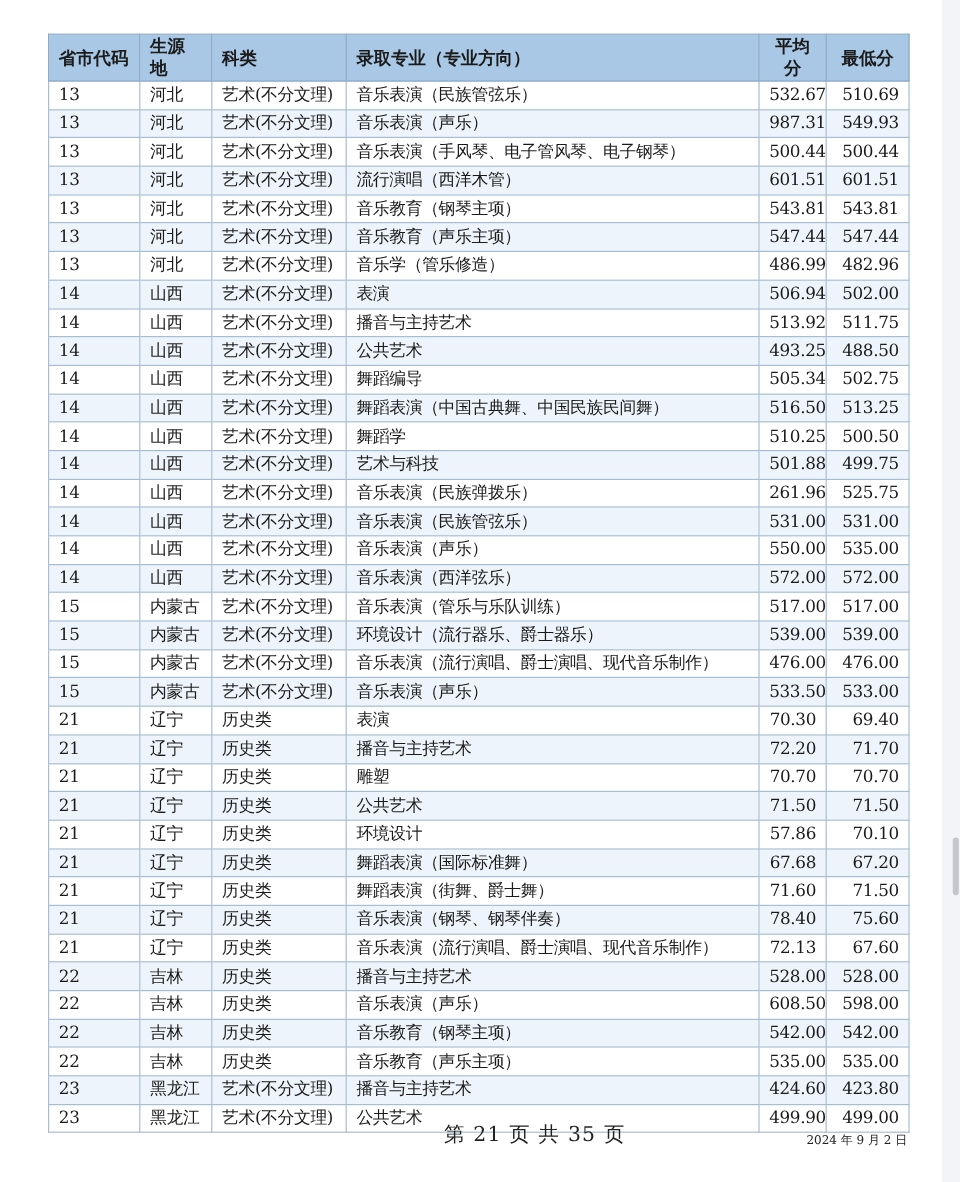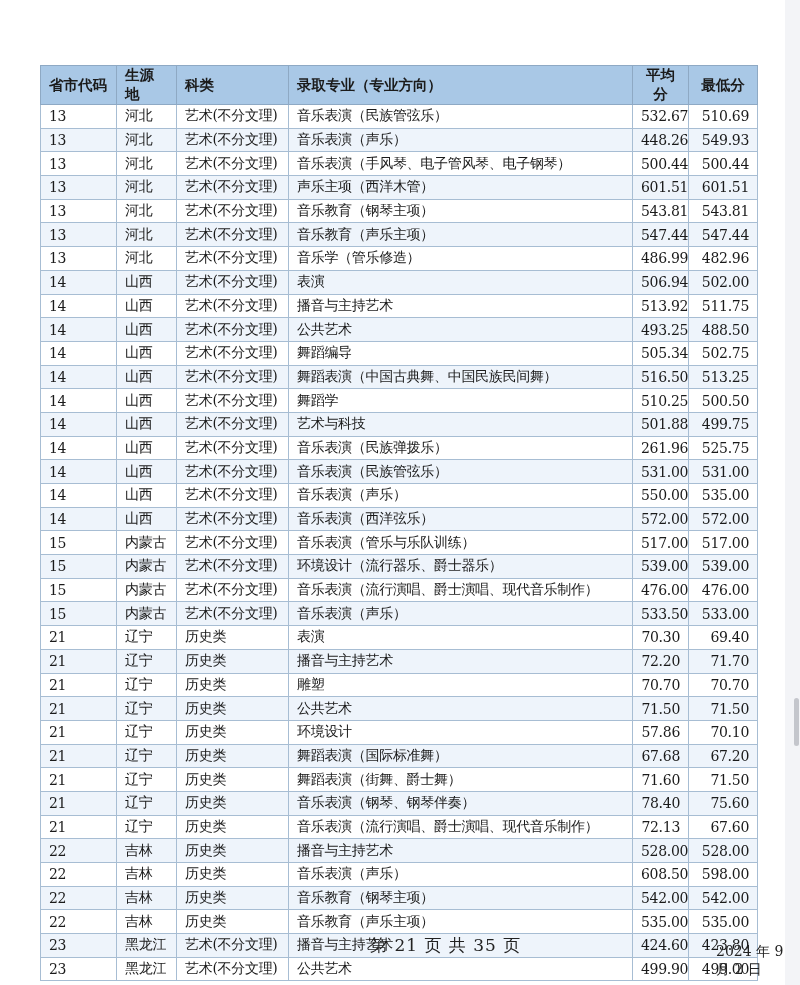--- a/index.html
+++ b/index.html
@@ -9,37 +9,36 @@
     color:#1a1a1a;
   }
   .page { position:absolute; left:0; top:0; width:785px; height:985px; background:#fff; }
   .right-gutter { position:absolute; left:785px; top:0; width:15px; height:985px; background:#f3f4f7; }
   .scroll-thumb { position:absolute; left:794px; top:698px; width:5px; height:48px; background:#c4c6cc; border-radius:3px; }
   table.admit {
     position:absolute; left:40px; top:28px; width:717px;
     border-collapse:collapse; table-layout:fixed;
     border:1.5px solid #8ea9c4;
     font-size:14px;
-    margin-top:37px;
   }
   table.admit th {
     background:#a9c8e6; font-weight:bold; height:23px; text-align:left;
     padding:0 8px; border:1px solid #8ea9c4; font-size:14.5px; color:#1b1b1b;
     font-family: "DejaVu Sans", "Liberation Sans", sans-serif;
   }
   table.admit th.num { text-align:center; }
   table.admit td {
     height:22.7px; padding:0 8px; border:1px solid #a7bdd3; white-space:nowrap; overflow:hidden;
     letter-spacing:-0.3px;
   }
   table.admit tr:nth-child(odd) td { background:#ffffff; }
   table.admit tr:nth-child(even) td { background:#eef4fb; }
   table.admit td.num { text-align:right; padding-right:8px; }
   .footer-page { position:absolute; left:370px; top:934px; font-size:17px; letter-spacing:1px; color:#222; }
-  .footer-date { position:absolute; left:672px; top:943px; font-size:14px; color:#222;margin-left:44px; }
+  .footer-date { position:absolute; left:672px; top:943px; font-size:10px; color:#222; }
 </style>
 </head>
 <body>
 
 <div class="page">
   <table class="admit">
     <colgroup>
       <col style="width:76px">
         <col style="width:60px">
         <col style="width:112px">
@@ -64,36 +63,36 @@
           <td>艺术(不分文理)</td>
           <td>音乐表演（民族管弦乐）</td>
           <td class="num">532.67</td>
           <td class="num">510.69</td>
         </tr>
         <tr>
           <td>13</td>
           <td>河北</td>
           <td>艺术(不分文理)</td>
           <td>音乐表演（声乐）</td>
-          <td class="num">448.26</td>
+          <td class="num">987.31</td>
           <td class="num">549.93</td>
         </tr>
         <tr>
           <td>13</td>
           <td>河北</td>
           <td>艺术(不分文理)</td>
           <td>音乐表演（手风琴、电子管风琴、电子钢琴）</td>
           <td class="num">500.44</td>
           <td class="num">500.44</td>
         </tr>
         <tr>
           <td>13</td>
           <td>河北</td>
           <td>艺术(不分文理)</td>
-          <td>声乐主项（西洋木管）</td>
+          <td>流行演唱（西洋木管）</td>
           <td class="num">601.51</td>
           <td class="num">601.51</td>
         </tr>
         <tr>
           <td>13</td>
           <td>河北</td>
           <td>艺术(不分文理)</td>
           <td>音乐教育（钢琴主项）</td>
           <td class="num">543.81</td>
           <td class="num">543.81</td>

